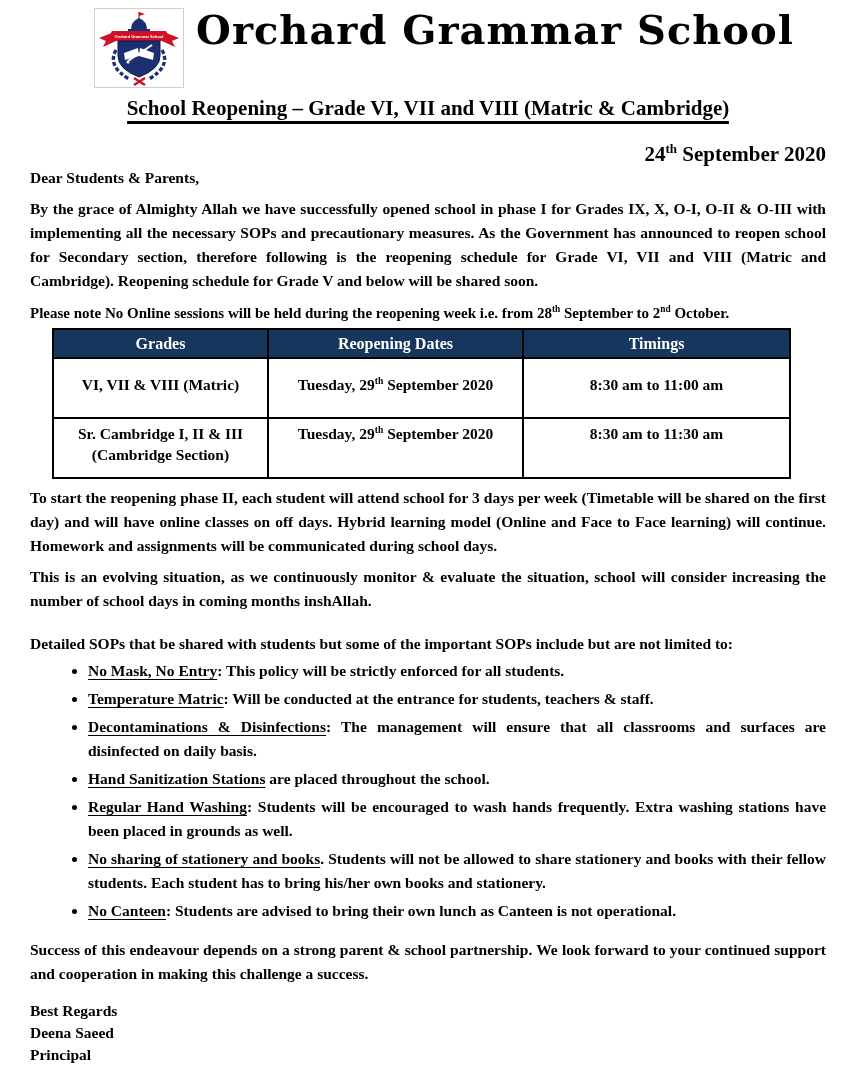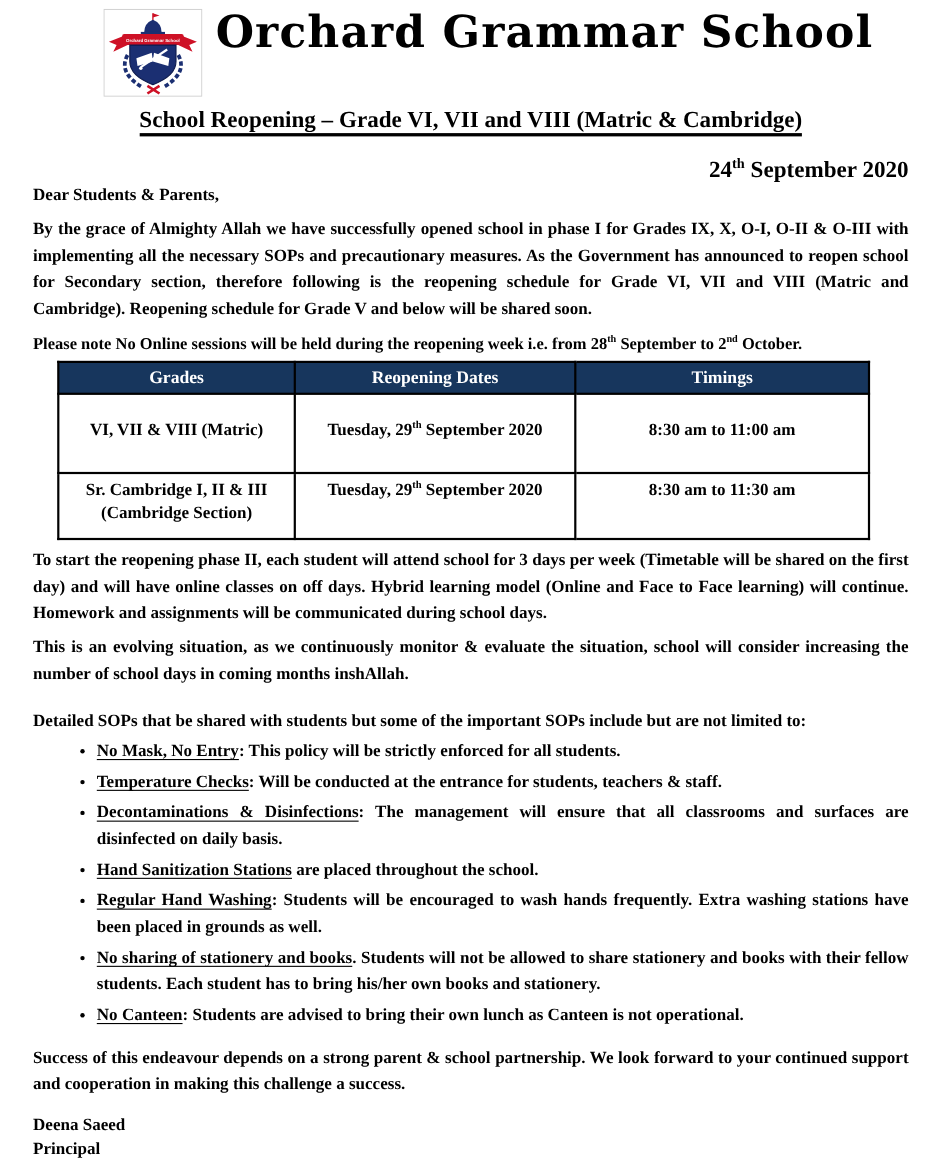--- a/index.html
+++ b/index.html
@@ -47,21 +47,21 @@
     text-align: center;
     font-size: 15.5px;
   }
   table.schedule th {
     background: #17365D;
     color: #ffffff;
     padding: 4px 15px;
     font-size: 16px;
     line-height: 19px;
   }
-  tr.row-mid td { height: 72px; vertical-align: middle; padding-bottom: 6px; }
+  tr.row-mid td { height: 60px; vertical-align: middle; padding-bottom: 6px; }
   tr.row-top td { height: 60px; vertical-align: top; padding-top: 4px; line-height: 21px; }
 
   .after-table { margin-top: 17px; }
   .gap-sm { margin-top: 8px; }
   .sops-intro { margin-top: 19px; text-align: justify; }
   ul.sops { margin-top: 3px; padding-left: 58px; }
   ul.sops li { margin-bottom: 4px; text-align: justify; line-height: 24px; }
   ul.sops .lead { text-decoration: underline; text-underline-offset: 3px; }
 
   .closing { margin-top: 15px; text-align: justify; }
@@ -143,28 +143,29 @@
     </tbody>
   </table>
 
   <p class="body-para after-table">To start the reopening phase II, each student will attend school for 3 days per week (Timetable will be shared on the first day) and will have online classes on off days. Hybrid learning model (Online and Face to Face learning) will continue. Homework and assignments will be communicated during school days.</p>
   <p class="body-para gap-sm">This is an evolving situation, as we continuously monitor &amp; evaluate the situation, school will consider increasing the number of school days in coming months inshAllah.</p>
 
   <p class="sops-intro">Detailed SOPs that be shared with students but some of the important SOPs include but are not limited to:</p>
 
   <ul class="sops">
     <li><span class="lead">No Mask, No Entry</span><span>: This policy will be strictly enforced for all students.</span></li>
-    <li><span class="lead">Temperature Checks</span><span>: Will be conducted at the entrance for students, teachers &amp; staff.</span></li>
+    <li><span class="lead">Temperature Matric</span><span>: Will be conducted at the entrance for students, teachers &amp; staff.</span></li>
     <li><span class="lead">Decontaminations &amp; Disinfections</span><span>: The management will ensure that all classrooms and surfaces are disinfected on daily basis.</span></li>
     <li><span class="lead">Hand Sanitization Stations</span><span> are placed throughout the school.</span></li>
     <li><span class="lead">Regular Hand Washing</span><span>: Students will be encouraged to wash hands frequently. Extra washing stations have been placed in grounds as well.</span></li>
     <li><span class="lead">No sharing of stationery and books</span><span>. Students will not be allowed to share stationery and books with their fellow students. Each student has to bring his/her own books and stationery.</span></li>
     <li><span class="lead">No Canteen</span><span>: Students are advised to bring their own lunch as Canteen is not operational.</span></li>
   </ul>
 
   <p class="closing">Success of this endeavour depends on a strong parent &amp; school partnership. We look forward to your continued support and cooperation in making this challenge a success.</p>
 
   <div class="signoff">
+    <div>Best Regards</div>
     <div>Deena Saeed</div>
     <div>Principal</div>
   </div>
 
 </div>
 
 </body></html>

